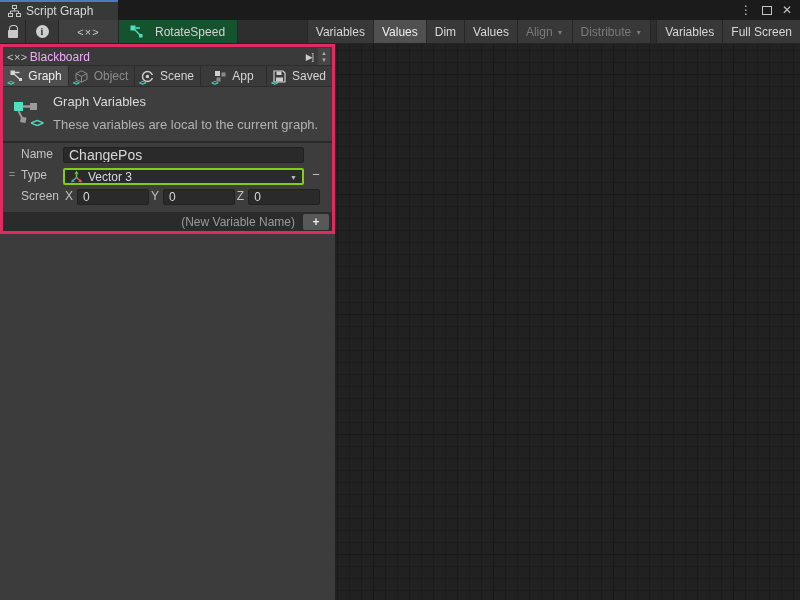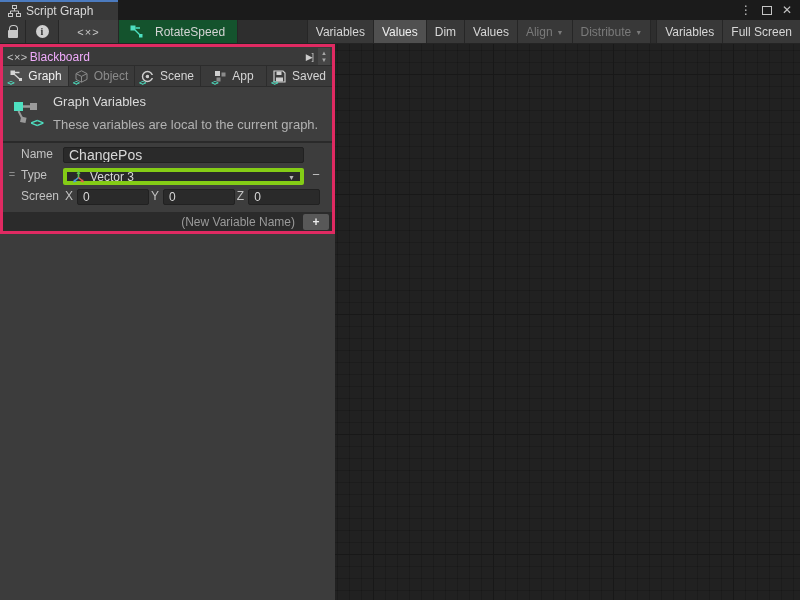--- a/index.html
+++ b/index.html
@@ -91,21 +91,21 @@
   .sect-title{font-size:13px;color:#dadada;margin-bottom:8px;}
   .sect-desc{font-size:13px;color:#b2b2b2;}
 
   .var-card{background:#3d3d3d;padding:4px 0 3px 0;}
   .var-row{display:flex;align-items:flex-start;height:21px;padding:0 4px 0 0;}
   .col-handle{width:18px;text-align:center;color:#8c8c8c;font-size:11px;}
   .col-label{width:42px;color:#c2c2c2;}
   .col-right{width:24px;display:flex;align-items:center;justify-content:center;}
   .txt-input{flex:1;height:16px;background:#2a2a2a;border:1px solid #212121;border-radius:2px;
     color:#d8d8d8;font-size:14px;padding:0 5px;font-family:inherit;outline:none;}
-  .dropdown{flex:1;height:17px;background:#2a2a2a;border:4px solid #84cc16;border-radius:2px;
+  .dropdown{flex:1;height:17px;background:#2a2a2a;border:2px solid #84cc16;border-radius:2px;
     display:flex;align-items:center;gap:5px;padding:0 5px;color:#d8d8d8;}
   .dropdown .caret{margin-left:auto;color:#b8b8b8;}
   .minus-btn{color:#c6c6c6;font-size:13px;line-height:1;}
   .axis-label{color:#c2c2c2;margin:0 4px 0 2px;}
   .axis-input{width:56px;flex:1;height:16px;background:#2a2a2a;border:1px solid #212121;border-radius:2px;
     color:#d8d8d8;font-size:12px;padding:0 5px;font-family:inherit;outline:none;}
 
   .newvar-row{height:19px;display:flex;align-items:center;background:#2b2b2b;padding:0 2px 0 0;}
   .newvar-input{flex:1;height:19px;background:#2b2b2b;border:none;color:#eab308;font-size:12px;
     text-align:right;padding:0 8px;font-family:inherit;outline:none;}

